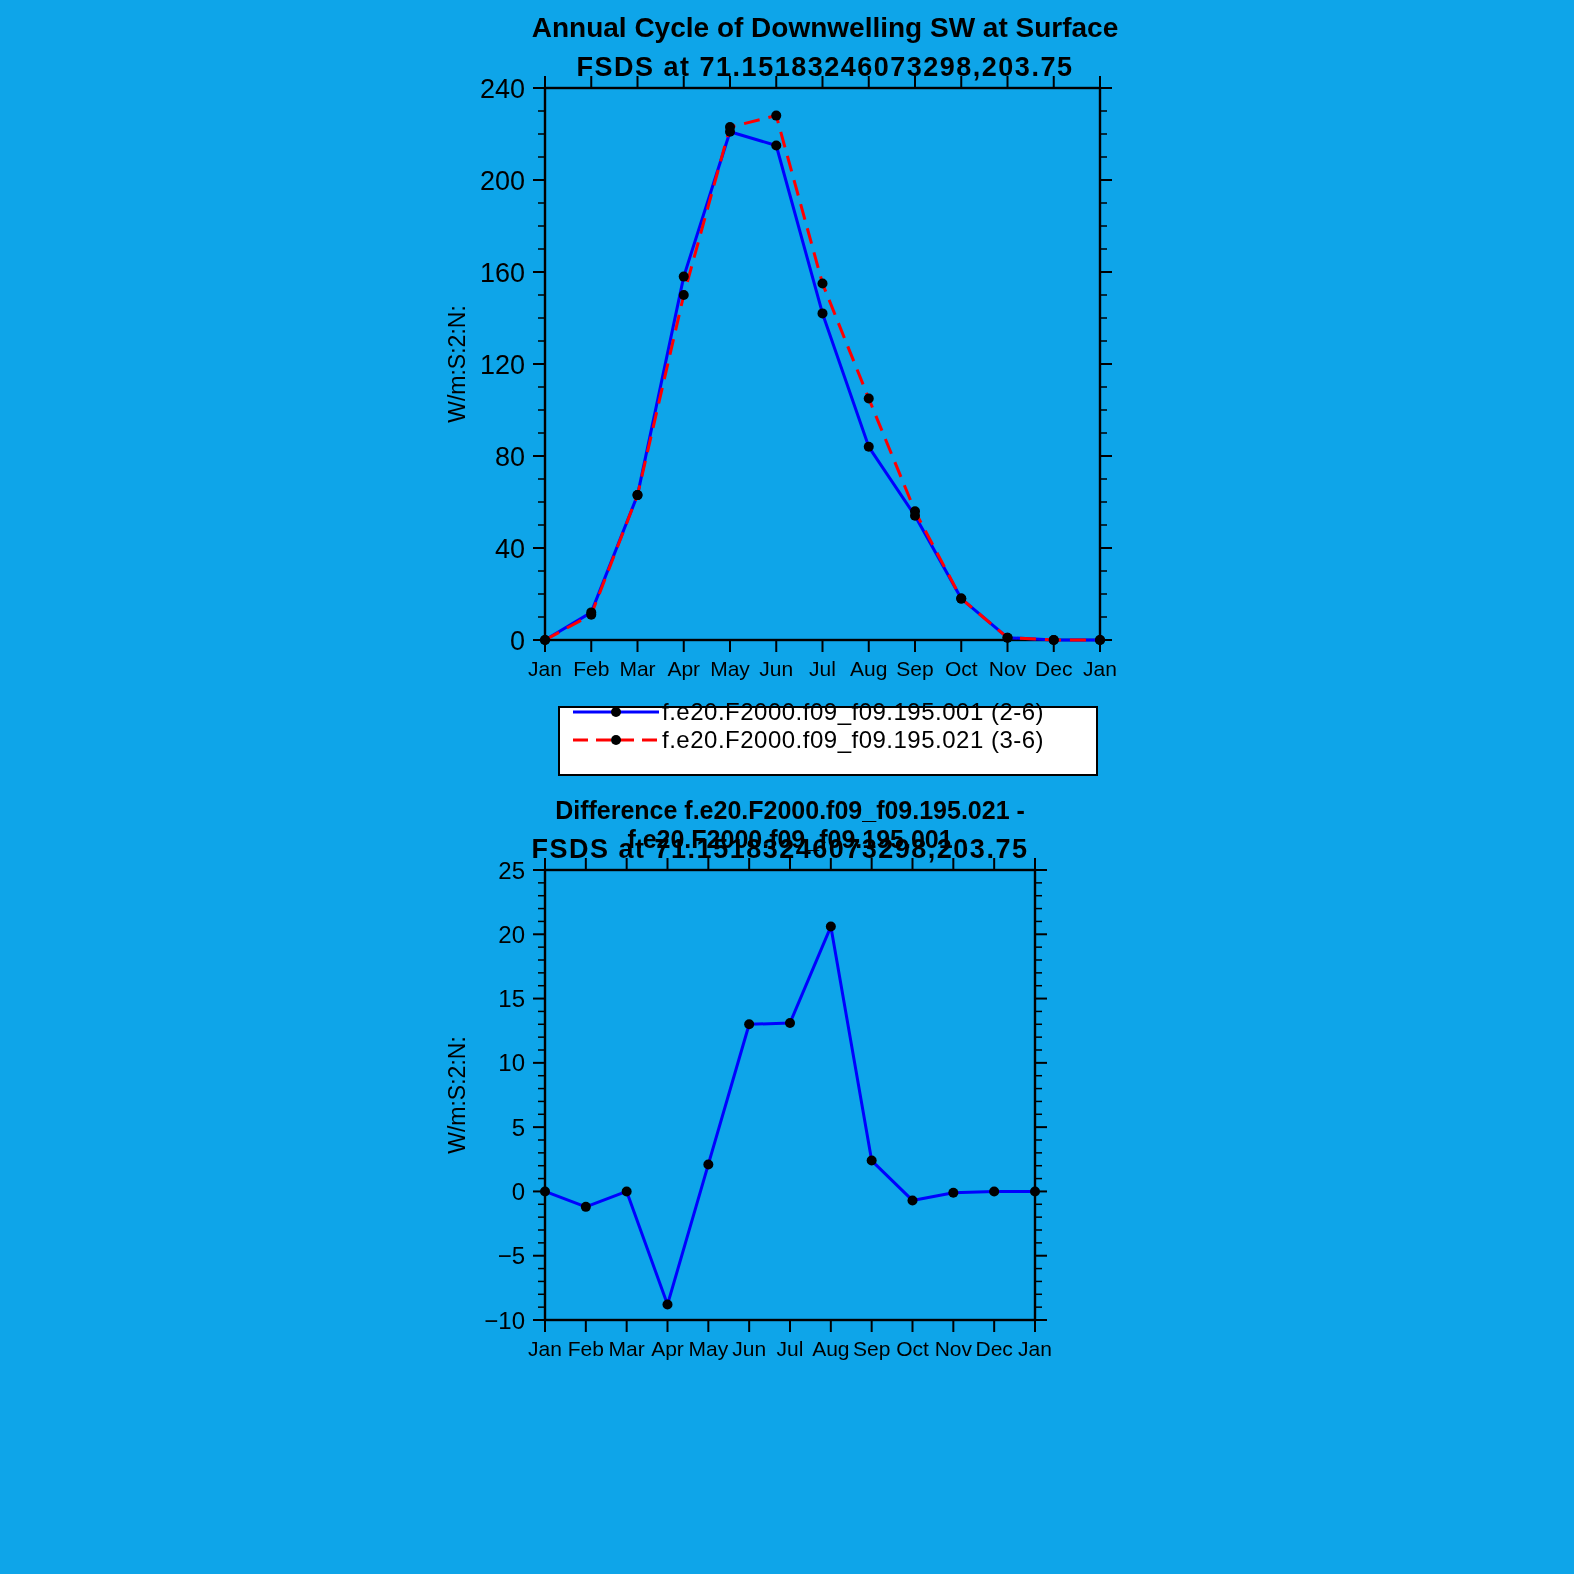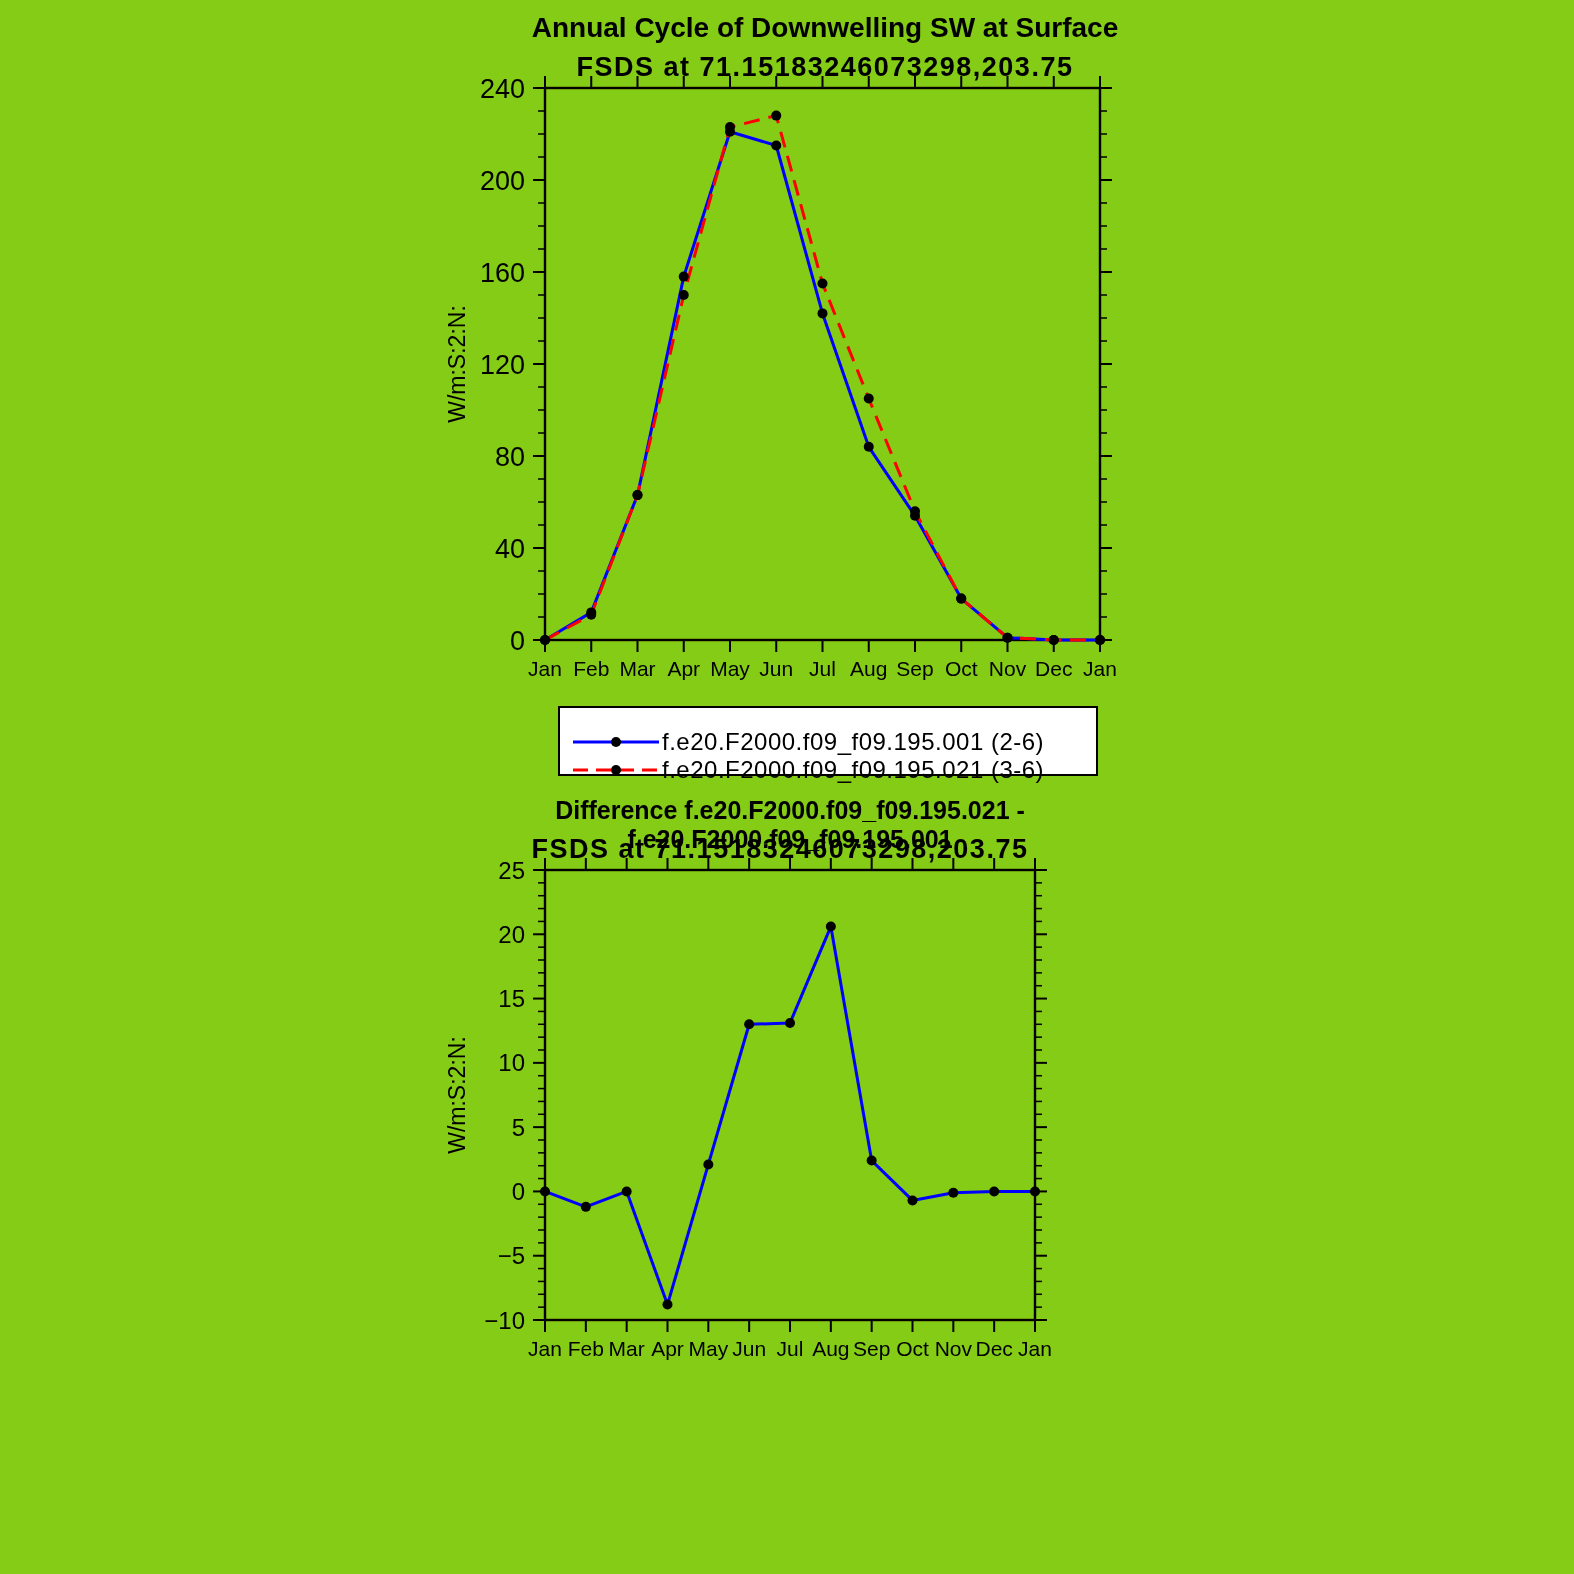--- a/index.html
+++ b/index.html
@@ -1,23 +1,23 @@
 <!DOCTYPE html>
 <html><head>
 <meta charset="utf-8">
 <style>
   html,body{margin:0;padding:0;background:#ffffff;}
-  #page{position:relative;width:1574px;height:1574px;background:#84cc16;
+  #page{position:relative;width:1574px;height:1574px;background:#0ea5e9;
         font-family:"Liberation Sans", sans-serif;color:#000;overflow:hidden;}
   .abs{position:absolute;}
   .main-title{font-weight:bold;font-size:28px;text-align:center;}
   .sub-title{font-size:27px;letter-spacing:1.5px;text-align:center;font-weight:700;}
   .diff-title{font-weight:bold;font-size:25px;text-align:center;}
   .legend-box{border:2px solid #000;background:#fff;display:flex;flex-direction:column;
-              justify-content:space-between;padding:20px 10px;box-sizing:border-box;}
+              justify-content:flex-end;padding:20px 10px;box-sizing:border-box;}
   .legend-row{display:flex;align-items:center;height:31px;}
   .legend-label{font-size:24px;letter-spacing:0.5px;white-space:nowrap;}
   svg text{font-family:"Liberation Sans", sans-serif;fill:#000;}
 </style>
 </head>
 <body>
 
 <div id="page">
 
   <div class="abs main-title" style="left:420px;top:12px;width:810px;">Annual Cycle of Downwelling SW at Surface</div>

